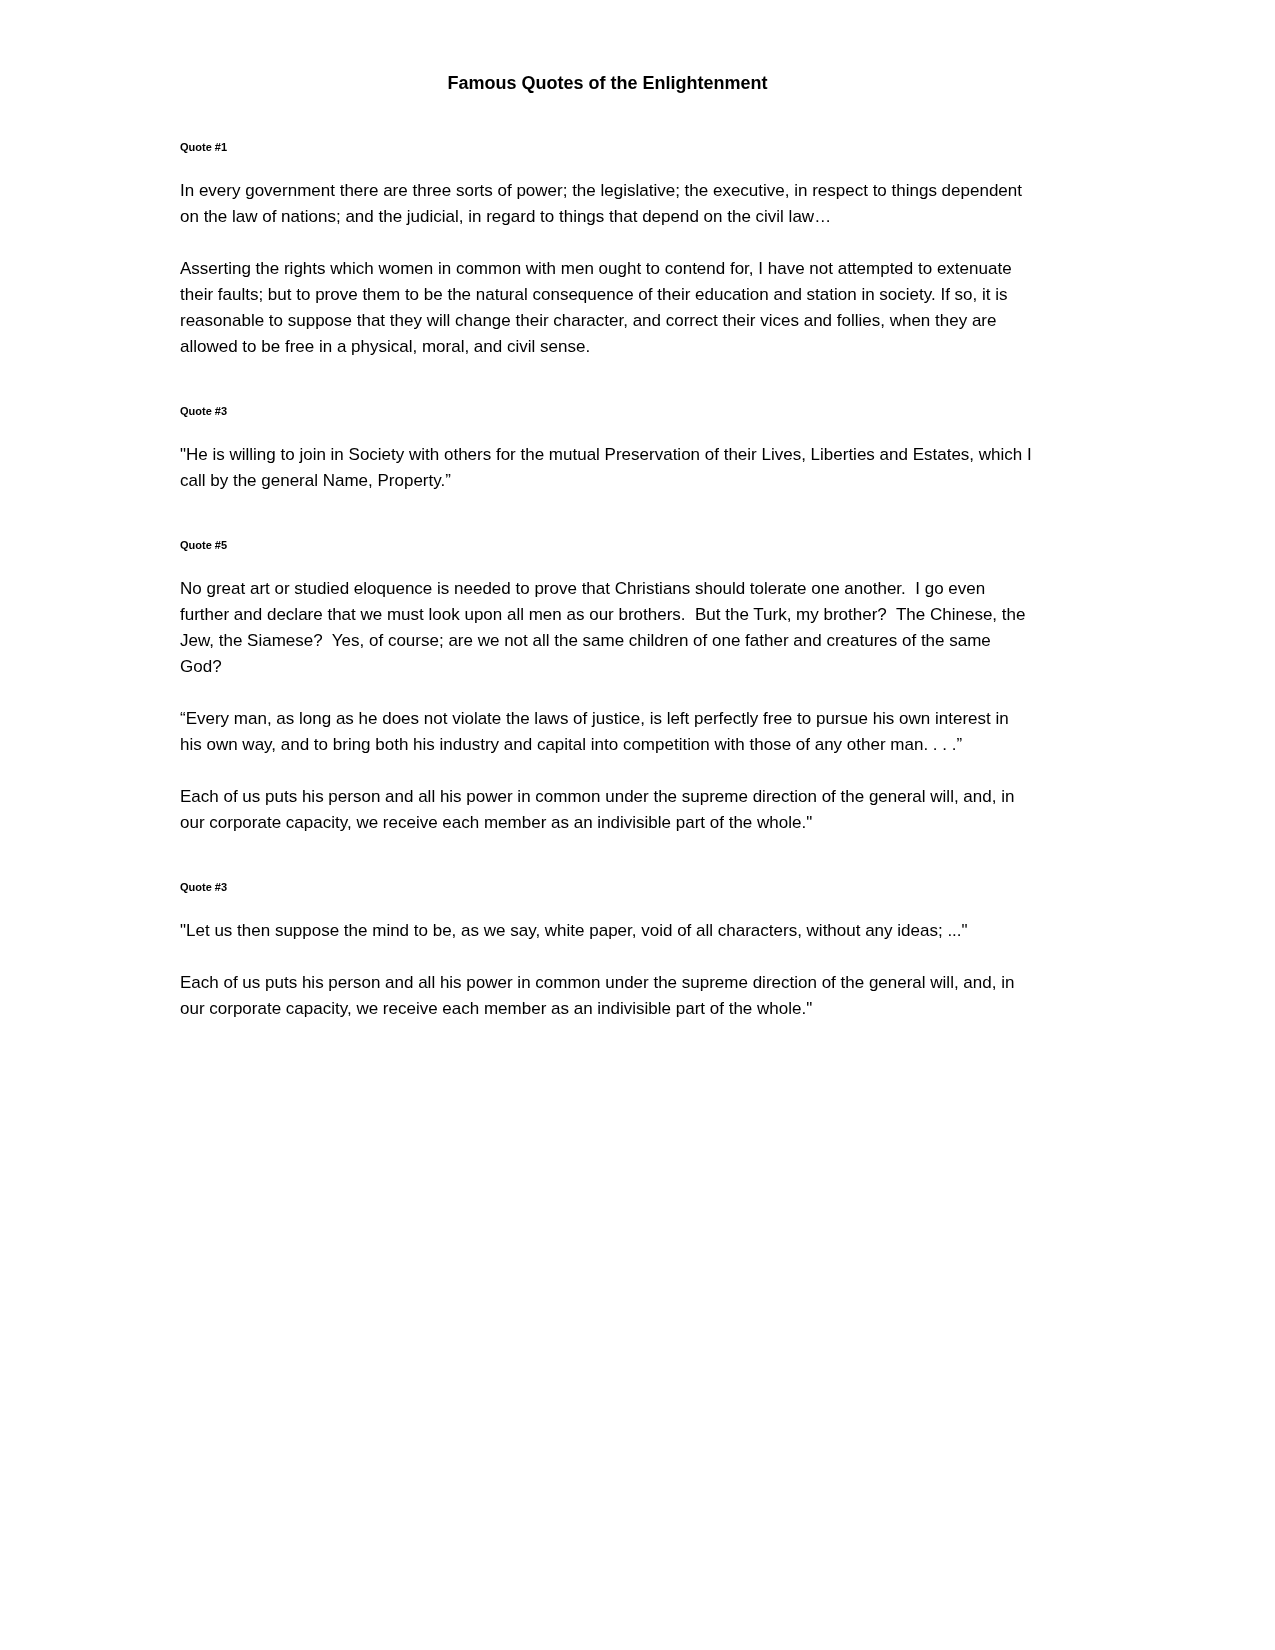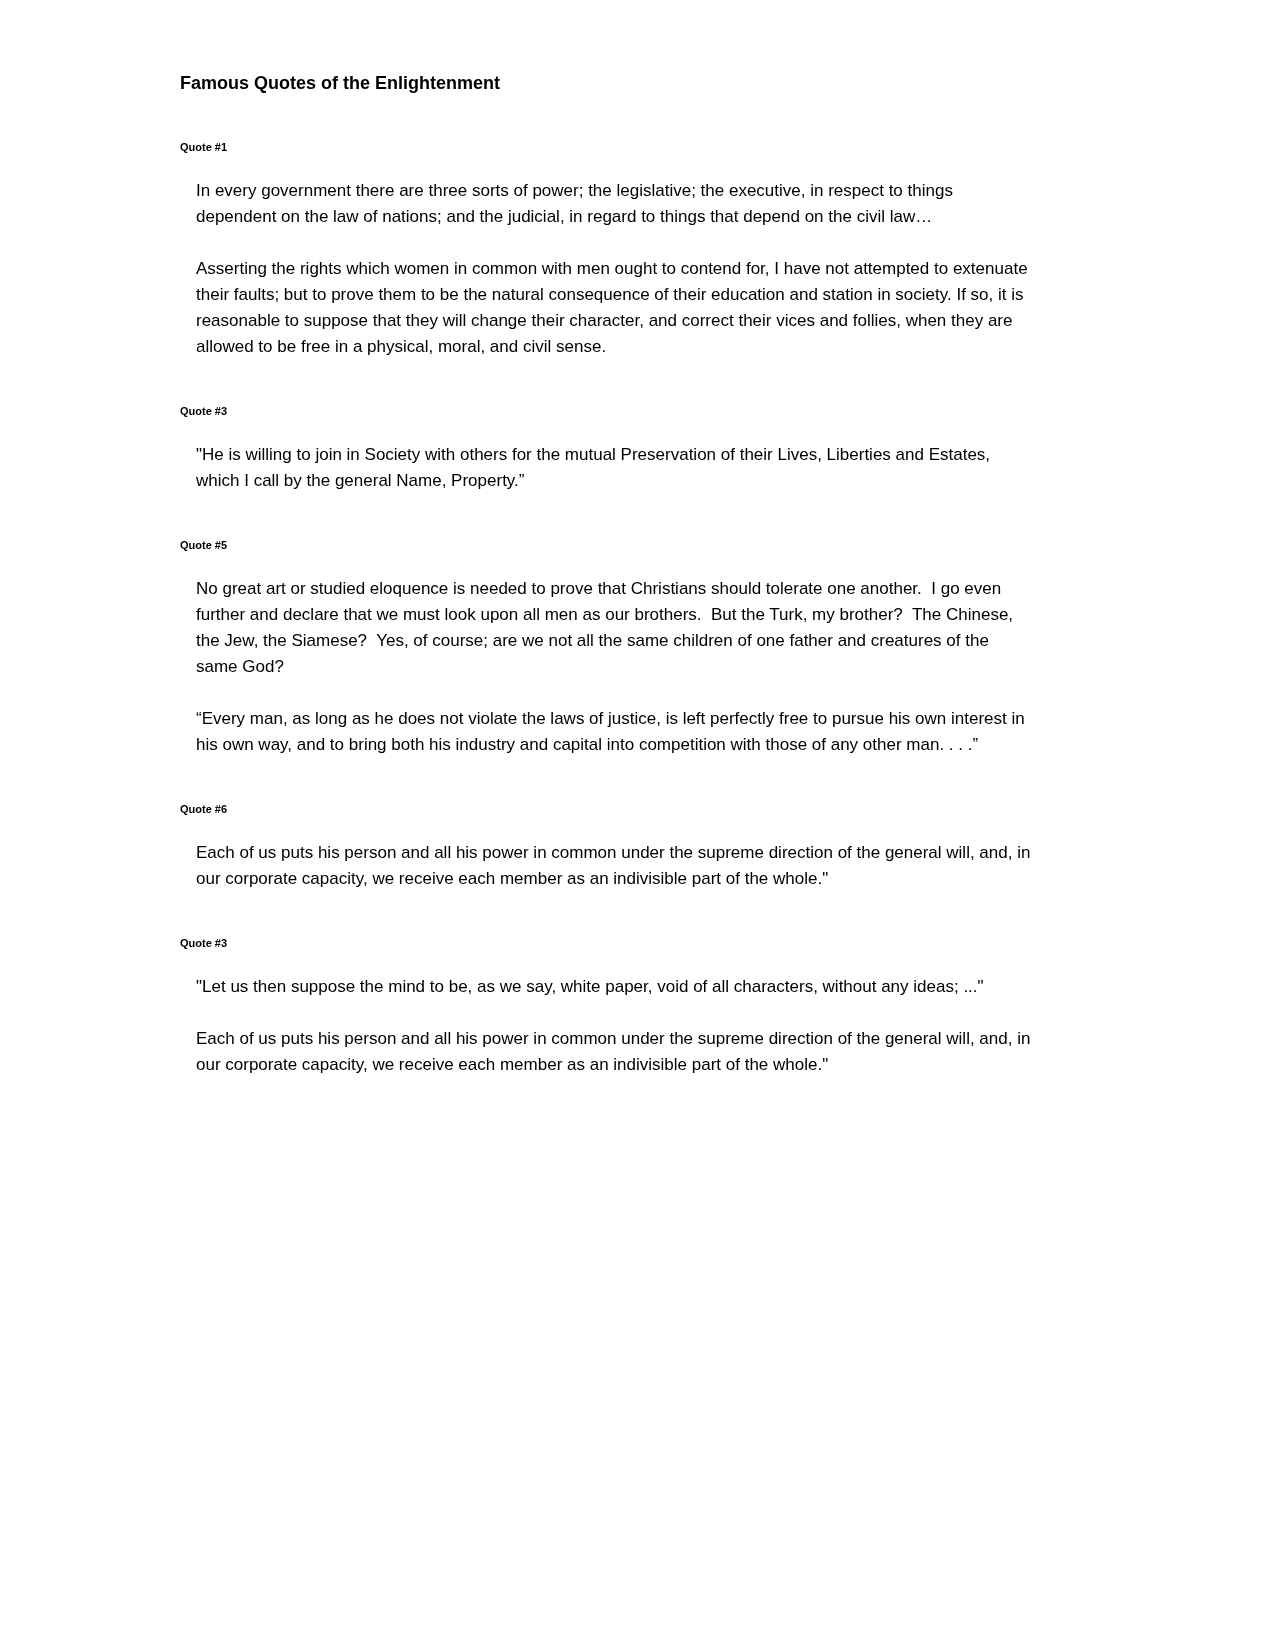--- a/index.html
+++ b/index.html
@@ -17,33 +17,34 @@
   }
   .page {
     box-sizing: border-box;
     width: 1275px;
     height: 1650px;
     padding: 70px 240px 0 180px;
   }
   .doc-title {
     font-size: 18px;
     font-weight: bold;
+    text-align: center;
     line-height: 26px;
     margin: 0 0 24px 0;
   }
   .quote-heading {
     font-size: 11px;
     font-weight: bold;
     line-height: 26px;
     margin: 38px 0 18px 0;
   }
   .quote-paragraph {
     font-size: 17px;
     line-height: 26px;
-    margin: 0 0 26px 16px;
+    margin: 0 0 26px 0;
     white-space: pre-wrap;
   }
 </style>
 </head>
 <body>
 
 <div class="page">
 
   <h1 class="doc-title">Famous Quotes of the Enlightenment</h1>
 
@@ -64,21 +65,20 @@
   <section>
     <h2 class="quote-heading">Quote #5</h2>
     <p class="quote-paragraph">No great art or studied eloquence is needed to prove that Christians should tolerate one another.  I go even further and declare that we must look upon all men as our brothers.  But the Turk, my brother?  The Chinese, the Jew, the Siamese?  Yes, of course; are we not all the same children of one father and creatures of the same God?</p>
   </section>
 
   <section>
     <p class="quote-paragraph">“Every man, as long as he does not violate the laws of justice, is left perfectly free to pursue his own interest in his own way, and to bring both his industry and capital into competition with those of any other man. . . .”</p>
   </section>
 
   <section>
-    <h2 class="quote-heading">Quote #6</h2>
     <p class="quote-paragraph">Each of us puts his person and all his power in common under the supreme direction of the general will, and, in our corporate capacity, we receive each member as an indivisible part of the whole."</p>
   </section>
 
   <section>
     <h2 class="quote-heading">Quote #3</h2>
     <p class="quote-paragraph">"Let us then suppose the mind to be, as we say, white paper, void of all characters, without any ideas; ..."</p>
     <p class="quote-paragraph">Each of us puts his person and all his power in common under the supreme direction of the general will, and, in our corporate capacity, we receive each member as an indivisible part of the whole."</p>
   </section>
 
 </div>

